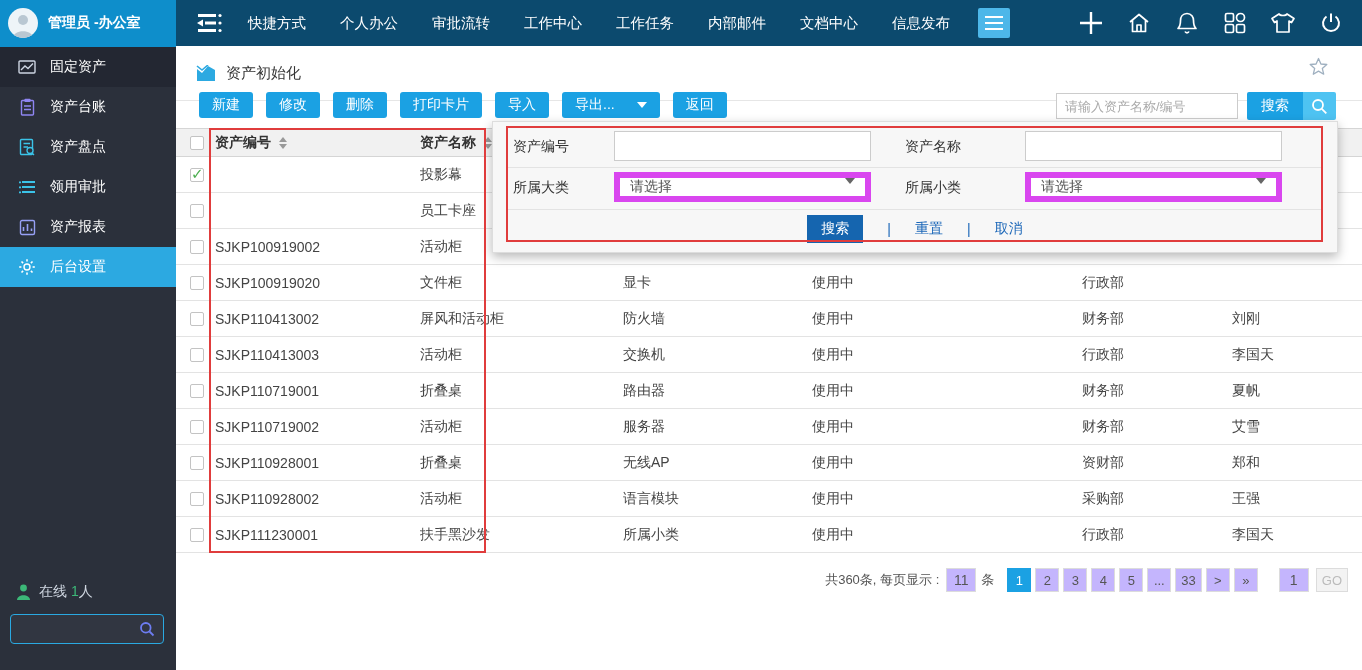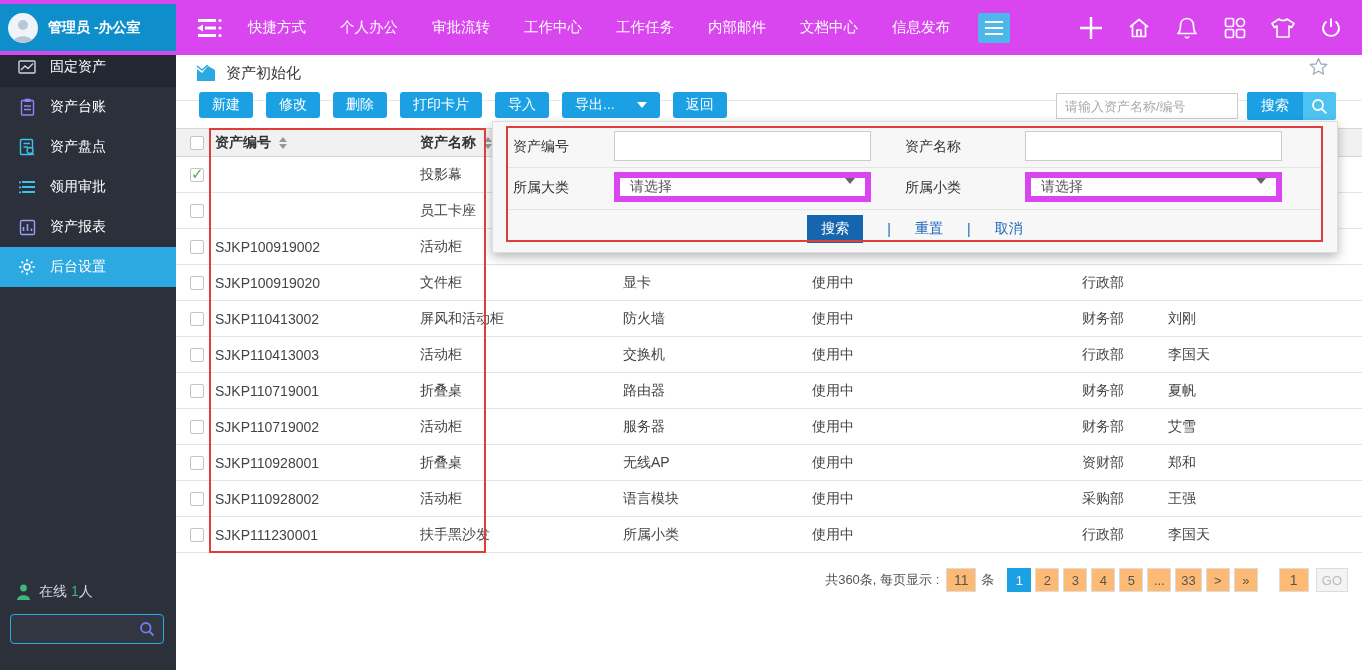--- a/index.html
+++ b/index.html
@@ -1,21 +1,21 @@
 <!DOCTYPE html>
 <html><head>
 <meta charset="utf-8">
 <style>
   * { margin:0; padding:0; box-sizing:border-box; }
   html,body { width:1362px; height:670px; overflow:hidden; }
   body { font-family:"Liberation Sans","DejaVu Sans",sans-serif; background:#fff; position:relative; }
   .app { position:absolute; inset:0; width:1362px; height:670px; background:#fff; }
 
   
-  .topbar { position:absolute; left:0; top:0; width:1362px; height:55px; background:#d946ef; display:flex; align-items:center; z-index:5; }
+  .topbar { position:absolute; left:0; top:0; width:1362px; height:46px; background:#0c4a6e; display:flex; align-items:center; z-index:5; }
   .topbar-left { width:176px; height:47px; background:#0e8ecb; display:flex; align-items:center; gap:10px; padding-left:8px; flex:none; }
   .avatar { width:30px; height:30px; border-radius:50%; background:#eef4f8; position:relative; overflow:hidden; flex:none; }
   .avatar svg { position:absolute; left:3px; top:4px; }
   .user-label { color:#fff; font-size:14px; font-weight:bold; white-space:nowrap; }
   .menu-collapse { margin:0 12px 0 20px; cursor:pointer; flex:none; }
   .topnav { display:flex; align-items:center; gap:34px; margin-left:14px; }
   .nav-item { color:#fff; font-size:14.5px; cursor:pointer; white-space:nowrap; }
   .hamburger { width:32px; height:30px; background:#4db7e9; border-radius:2px; display:flex; flex-direction:column; justify-content:center; gap:4px; align-items:center; margin-left:28px; cursor:pointer; flex:none; }
   .hamburger i { display:block; width:18px; height:2px; background:#fff; }
   .topbar-icons { margin-left:auto; display:flex; align-items:center; gap:22px; padding-right:18px; }
@@ -56,31 +56,31 @@
   .thead { position:relative; height:29px; background:#f1f1f1; border-top:1px solid #d5d5d5; border-bottom:1px solid #d5d5d5; }
   .trow { position:relative; height:36px; border-bottom:1px solid #e3e3e3; background:#fff; }
   .cell { position:absolute; top:0; height:100%; display:flex; align-items:center; font-size:14px; color:#444; white-space:nowrap; }
   .hcell { font-weight:bold; color:#333; }
   .c-check { left:8px; width:26px; justify-content:center; }
   .c-code  { left:39px; }
   .c-name  { left:244px; }
   .c-item  { left:447px; }
   .c-status{ left:636px; }
   .c-dept  { left:906px; }
-  .c-person{ left:992px; }
+  .c-person{ left:1056px; }
   .checkbox { width:14px; height:14px; border:1px solid #c3c3c3; border-radius:2px; background:#fff; position:relative; cursor:pointer; }
   .checkbox.checked::after { content:"\2713"; position:absolute; left:0px; top:-4px; color:#4bae4f; font-size:15px; font-weight:bold; }
   .sort { display:inline-flex; flex-direction:column; gap:2px; margin-left:8px; }
   .sort i { width:0; height:0; border-left:4px solid transparent; border-right:4px solid transparent; display:block; }
   .sort .up { border-bottom:5px solid #999; }
   .sort .dn { border-top:5px solid #999; }
 
   
   .pager { position:absolute; right:14px; top:521px; display:flex; align-items:center; gap:5px; font-size:13px; color:#555; }
-  .pg, .pg-input, .go-btn { height:24px; min-width:24px; display:inline-flex; align-items:center; justify-content:center; border:1px solid #dcdcdc; background:#fdba74; font-size:13px; color:#555; cursor:pointer; padding:0 5px; }
+  .pg, .pg-input, .go-btn { height:24px; min-width:24px; display:inline-flex; align-items:center; justify-content:center; border:1px solid #dcdcdc; background:#c4b5fd; font-size:13px; color:#555; cursor:pointer; padding:0 5px; }
   .pg.active { background:#1ba1e3; border-color:#1ba1e3; color:#fff; }
   .pg-input { width:30px; text-align:center; outline:none; cursor:text; font-size:14px; }
   .pg-size { margin-right:2px; }
   .go-btn { background:#f3f3f3; color:#bbb; margin-left:2px; }
   .goto { margin-left:16px; }
 
   
   .panel { position:absolute; left:316px; top:74px; width:846px; height:132px; background:#f7f7f7; border:1px solid #ddd; box-shadow:0 4px 10px rgba(0,0,0,0.28); z-index:20; }
   .p-label { position:absolute; font-size:14px; color:#333; line-height:30px; }
   .p-input { position:absolute; width:257px; height:30px; border:1px solid #ccc; background:#fff; outline:none; font-size:13px; padding:0 8px; color:#333; }

